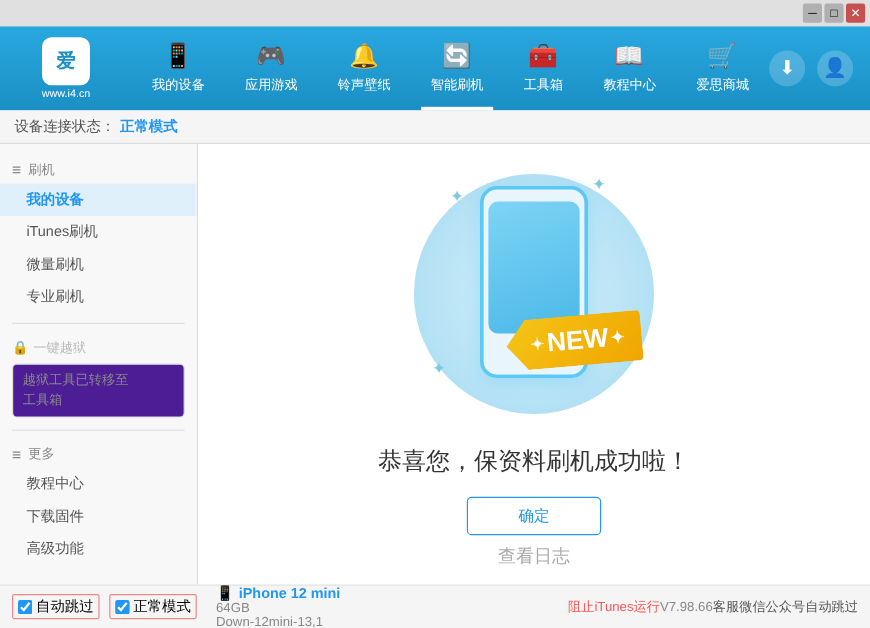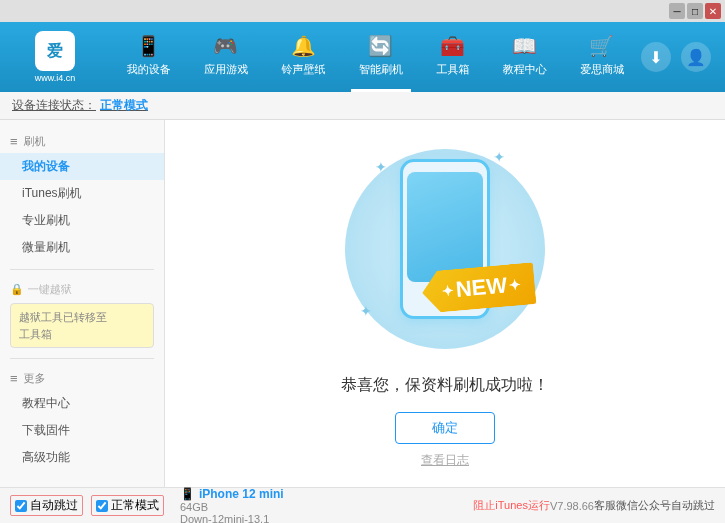--- a/index.html
+++ b/index.html
@@ -76,21 +76,21 @@
       color: #fff; font-size: 16px; cursor: pointer;
     }
 
     
     .status-bar {
       height: 28px;
       background: #f5f5f5;
       border-bottom: 1px solid #ddd;
       display: flex; align-items: center;
       padding: 0 12px;
-      font-size: 12px; color: #555; text-decoration: underline;
+      font-size: 12px; color: #555;
     }
     .status-label { color: #555; }
     .status-value { color: #2196f3; font-weight: bold; margin-left: 4px; }
 
     
     .main { display: flex; height: calc(523px - 22px - 70px - 28px - 36px); }
 
     
     .sidebar {
       width: 165px;
@@ -121,21 +121,21 @@
     .sidebar-divider {
       height: 1px; background: #e0e0e0; margin: 4px 10px;
     }
     .sidebar-disabled {
       display: flex; align-items: center;
       padding: 4px 10px;
       color: #bbb; font-size: 11px;
     }
     .sidebar-note {
       margin: 2px 10px;
-      background: #fef9c3;
+      background: #4c1d95;
       border: 1px solid #ddd;
       border-radius: 4px;
       padding: 5px 8px;
       color: #888; font-size: 11px;
       line-height: 1.5;
     }
 
     
     .content {
       flex: 1;
@@ -206,36 +206,36 @@
       font-size: 22px;
       padding: 8px 14px 8px 20px;
       border-radius: 4px;
       transform: rotate(-5deg);
       box-shadow: 2px 4px 8px rgba(0,0,0,0.2);
       clip-path: polygon(15% 0%, 100% 0%, 100% 100%, 15% 100%, 0% 50%);
       display: flex; align-items: center; gap: 2px;
     }
 
     .success-text {
-      font-size: 16px; color: #333; margin-bottom: 16px;
+      font-size: 20px; color: #333; margin-bottom: 16px;
     }
 
     .confirm-btn {
-      width: 100px; height: 32px;
+      width: 112px; height: 32px;
       border: 1px solid #2196f3;
       color: #2196f3;
       background: #fff;
       border-radius: 4px;
       font-size: 13px;
       cursor: pointer;
       margin-bottom: 8px;
     }
 
     .daily-link {
-      color: #aaa; font-size: 12px; cursor: pointer; text-decoration: underline;
+      color: #aaa; font-size: 15px; cursor: pointer;
     }
 
     
     .bottom-bar {
       height: 36px;
       background: #f5f5f5;
       border-top: 1px solid #e0e0e0;
       display: flex; align-items: center;
       padding: 0 10px;
       gap: 0;
@@ -332,24 +332,24 @@
         <span class="icon">≡</span>
         <span>刷机</span>
       </div>
       <div class="sidebar-item active">
         <span>我的设备</span>
       </div>
       <div class="sidebar-item">
         <span>iTunes刷机</span>
       </div>
       <div class="sidebar-item">
+        <span>微量刷机</span>
+      </div>
+      <div class="sidebar-item">
         <span>专业刷机</span>
-      </div>
-      <div class="sidebar-item">
-        <span>微量刷机</span>
       </div>
     </div>
 
     <div class="sidebar-divider"></div>
 
     <div class="sidebar-section">
       <div class="sidebar-disabled">
         <span style="margin-right:4px;">🔒</span>
         <span>一键越狱</span>
       </div>

